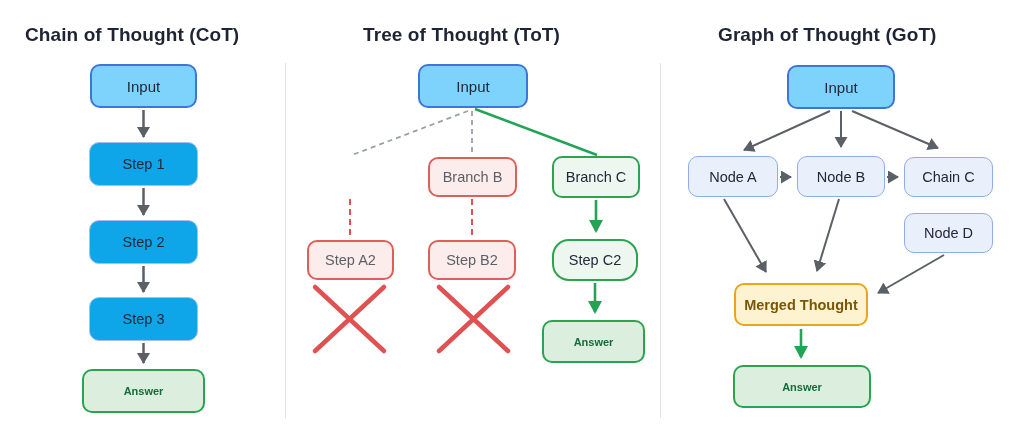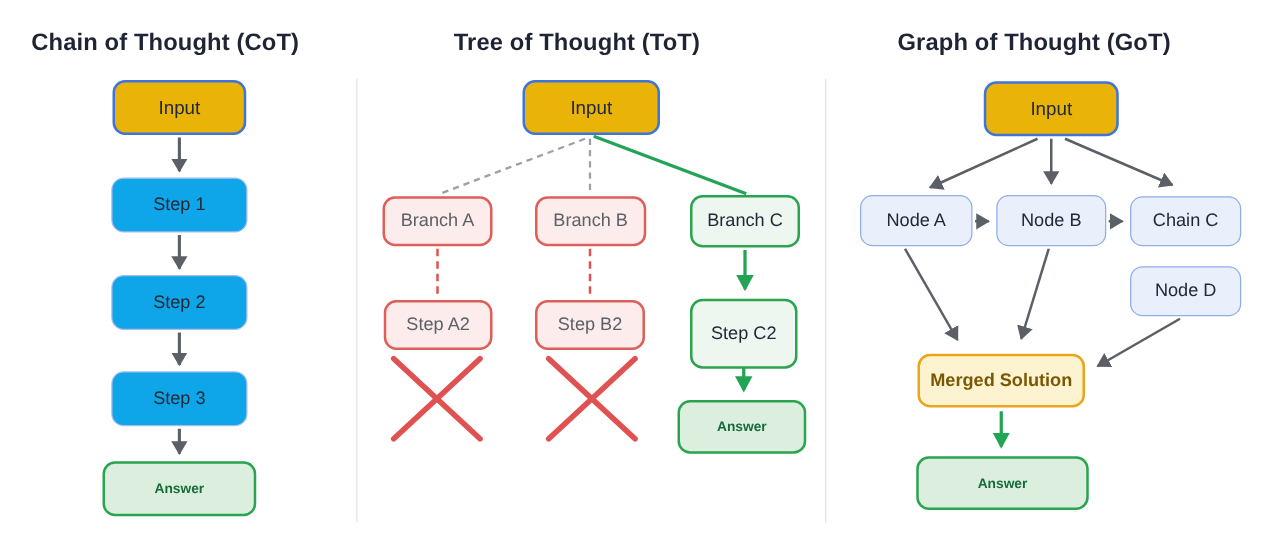--- a/index.html
+++ b/index.html
@@ -42,21 +42,21 @@
     box-sizing: border-box;
     border-radius: 10px;
     display: flex;
     align-items: center;
     justify-content: center;
     font-size: 14.5px;
     color: #202938;
     white-space: nowrap;
   }
   .box-input {
-    background: #eab308;
+    background: #7dd3fc;
     border: 2px solid #3f74d9;
     font-size: 15px;
   }
   .box-step {
     background: #0ea5e9;
     border: 1.5px solid #a6bdee;
   }
   .box-nodeblue {
     background: #e9f0fc;
     border: 1.5px solid #8fadea;
@@ -138,29 +138,28 @@
     <line x1="801" y1="329" x2="801" y2="357" stroke="#23a455" stroke-width="2.6" marker-end="url(#mGreen)"></line>
   </svg>
 
   <div class="box box-input" style="left:90px;  top:64px;  width:107px; height:44px;">Input</div>
   <div class="box box-step" style="left:89px;  top:142px; width:109px; height:44px;">Step 1</div>
   <div class="box box-step" style="left:89px;  top:220px; width:109px; height:44px;">Step 2</div>
   <div class="box box-step" style="left:89px;  top:297px; width:109px; height:44px;">Step 3</div>
   <div class="box box-answer" style="left:82px;  top:369px; width:123px; height:44px;">Answer</div>
 
   <div class="box box-input" style="left:418px; top:64px;  width:110px; height:44px;">Input</div>
-  <div class="box box-red" style="left:306px; top:157px; width:88px;  height:40px;">Branch A</div>
   <div class="box box-red" style="left:428px; top:157px; width:89px;  height:40px;">Branch B</div>
   <div class="box box-greenlight" style="left:552px; top:156px; width:88px;  height:42px;">Branch C</div>
   <div class="box box-red" style="left:307px; top:240px; width:87px;  height:40px;">Step A2</div>
   <div class="box box-red" style="left:428px; top:240px; width:88px;  height:40px;text-align:center;">Step B2</div>
-  <div class="box box-greenlight" style="left:552px; top:239px; width:86px;  height:56px;">Step C2</div>
+  <div class="box box-greenlight" style="left:552px; top:239px; width:86px;  height:42px;border-radius:17px;">Step C2</div>
   <div class="box box-answer" style="left:542px; top:320px; width:103px; height:43px;">Answer</div>
 
   <div class="box box-input" style="left:787px; top:65px;  width:108px; height:44px;">Input</div>
   <div class="box box-nodeblue" style="left:688px; top:156px; width:90px;  height:41px;">Node A</div>
   <div class="box box-nodeblue" style="left:797px; top:156px; width:88px;  height:41px;">Node B</div>
   <div class="box box-nodeblue" style="left:904px; top:157px; width:89px;  height:40px;">Chain C</div>
   <div class="box box-nodeblue" style="left:904px; top:213px; width:89px;  height:40px;">Node D</div>
-  <div class="box box-merged" style="left:734px; top:283px; width:134px; height:43px;">Merged Solution</div>
+  <div class="box box-merged" style="left:734px; top:283px; width:134px; height:43px;">Merged Thought</div>
   <div class="box box-answer" style="left:733px; top:365px; width:138px; height:43px;">Answer</div>
 
 </div>
 
 </body></html>

